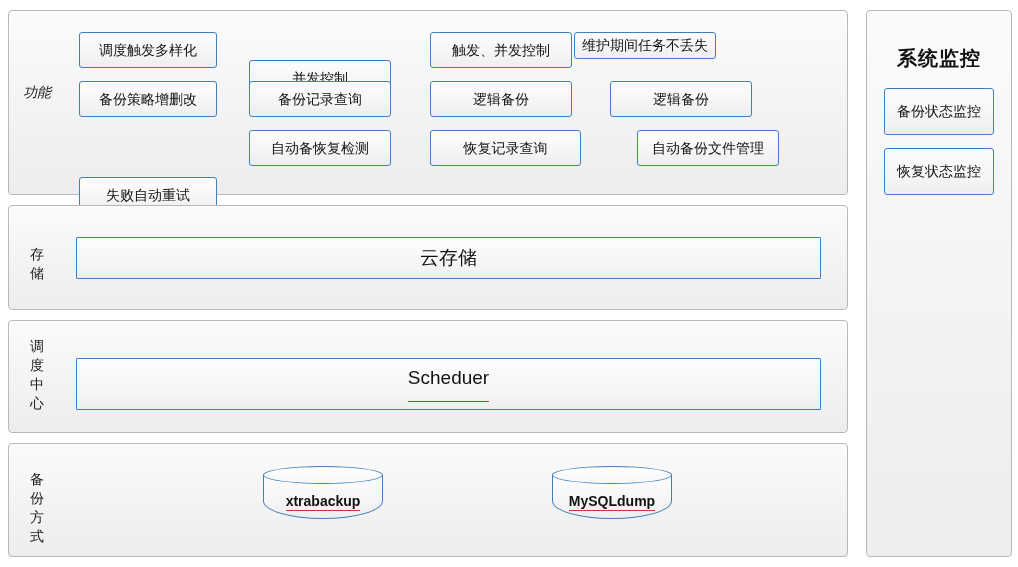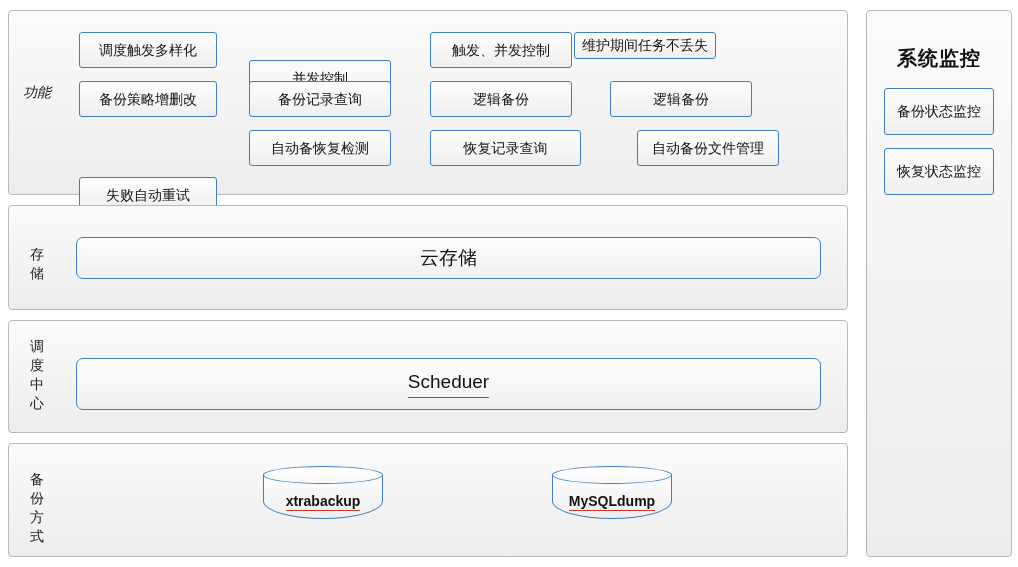--- a/index.html
+++ b/index.html
@@ -53,32 +53,32 @@
     justify-content: center;
     font-size: 14px;
     color: #111111;
     text-align: center;
     line-height: 17px;
   }
 
   .wide-box {
     position: absolute;
     border: 1px solid #3f7fbf;
-    border-radius: 7px;
+    border-radius: 1px;
     background: linear-gradient(to bottom, #fdfdfd 0%, #f6f6f6 60%, #efefef 100%);
     box-sizing: border-box;
     display: flex;
     align-items: center;
     justify-content: center;
     font-size: 19px;
     color: #111111;
   }
   .underline-text {
     border-bottom: 1px solid #c23c2a;
-    padding-bottom: 4px;
+    padding-bottom: 12px;
   }
 
   
   #panel-func { left: 8px; top: 10px; width: 840px; height: 185px; }
   #label-func { top: 83px; font-style: italic; }
 
   
   #panel-store { left: 8px; top: 205px; width: 840px; height: 105px; }
   #label-store { top: 245px; }
   #box-cloud { left: 76px; top: 237px; width: 745px; height: 42px; }

